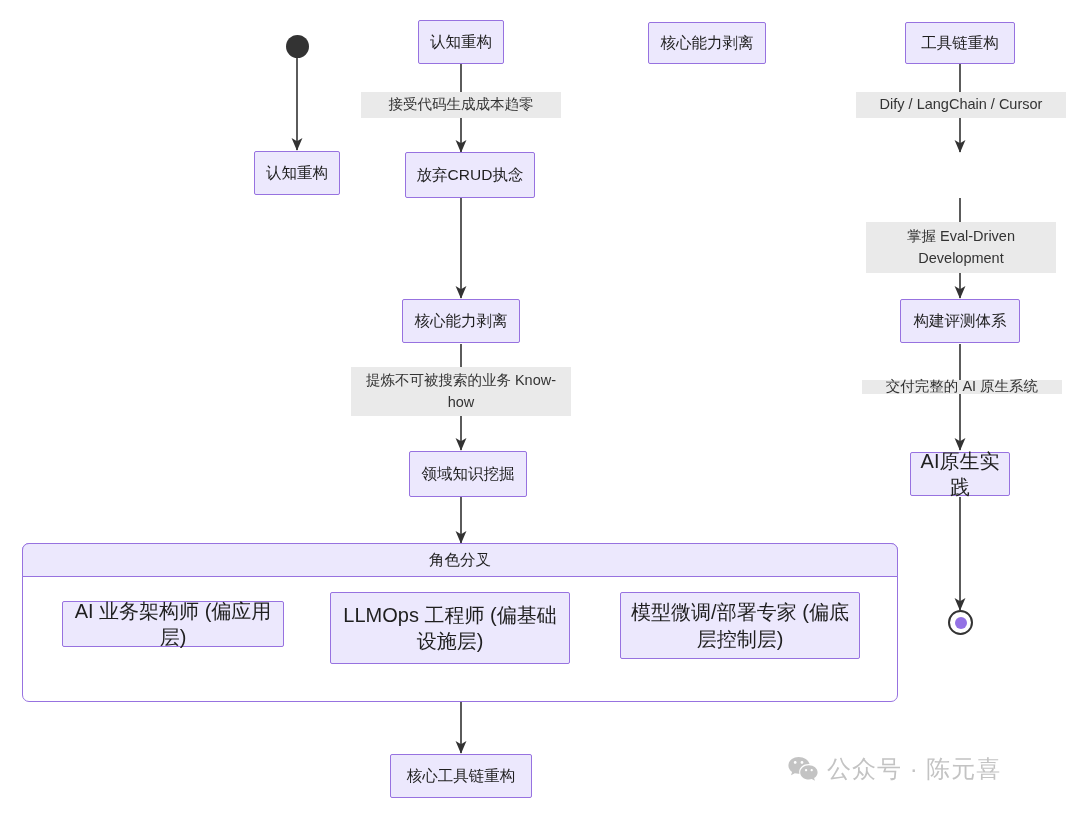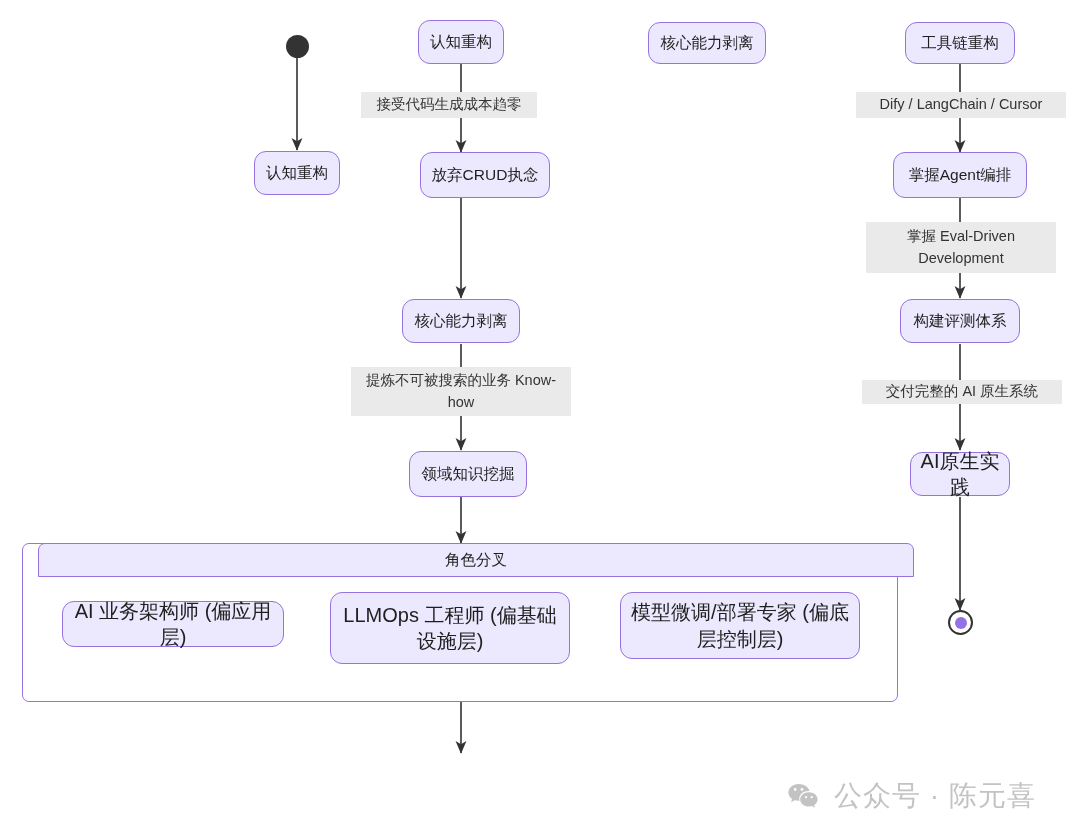--- a/index.html
+++ b/index.html
@@ -24,21 +24,21 @@
     top: 0;
     width: 1080px;
     height: 815px;
     pointer-events: none;
   }
   .node {
     position: absolute;
     box-sizing: border-box;
     background: #ece8fd;
     border: 1.4px solid #9772e0;
-    border-radius: 12px;
+    border-radius: 2px;
     color: #1f1f1f;
     font-size: 15.5px;
     line-height: 1.32;
     display: flex;
     align-items: center;
     justify-content: center;
     text-align: center;
     padding: 4px 9px;
     white-space: pre-line;
   }
@@ -70,21 +70,20 @@
     position: absolute;
     box-sizing: border-box;
     background: #ece8fd;
     border: 1.4px solid #9772e0;
     border-radius: 7px 7px 0 0;
     display: flex;
     align-items: center;
     justify-content: center;
     font-size: 15.5px;
     color: #1f1f1f;
-    margin-left: 16px;
   }
   .start-dot {
     position: absolute;
     width: 23px;
     height: 23px;
     border-radius: 50%;
     background: #333333;
   }
   .end-dot {
     position: absolute;
@@ -102,26 +101,25 @@
     display: block;
     width: 12px;
     height: 12px;
     border-radius: 50%;
     background: #9472e5;
   }
   .watermark {
     position: absolute;
     display: flex;
     align-items: center;
-    gap: 16px;
+    gap: 9px;
     color: #c3c3c3;
-    font-size: 28px;
+    font-size: 24px;
     letter-spacing: 1px;
     user-select: none;
-    margin-top: 24px;
   }
   .watermark svg { display: block; }
 </style>
 </head>
 <body>
 
 <div id="canvas">
 
   <svg id="edges" viewBox="0 0 1080 815">
     <defs>
@@ -156,55 +154,55 @@
   <div class="start-dot" style="left:286px; top:35px;"></div>
 
   <div class="end-dot" style="left:948px; top:610px;">
     <i></i>
   </div>
 
   <div class="node" style="left:254px; top:151px; width:86px; height:44px;">认知重构</div>
 
   <div class="node" style="left:418px; top:20px; width:86px; height:44px;">认知重构</div>
 
-  <div class="node" style="left:420px; top:152px; width:130px; height:46px;">放弃CRUD执念</div>
+  <div class="node" style="left:405px; top:152px; width:130px; height:46px;">放弃CRUD执念</div>
 
   <div class="node" style="left:648px; top:22px; width:118px; height:42px;">核心能力剥离</div>
 
   <div class="node" style="left:402px; top:299px; width:118px; height:44px;">核心能力剥离</div>
 
   <div class="node" style="left:402px; top:451px; width:118px; height:46px;margin-left:7px;">领域知识挖掘</div>
 
   <div class="node" style="left:905px; top:22px; width:110px; height:42px;">工具链重构</div>
 
-  <div class="node" style="left:893px; top:152px; width:134px; height:46px;">掌握Agent编排</div>
 
   <div class="node" style="left:900px; top:299px; width:120px; height:44px;">构建评测体系</div>
 
   <div class="node small" style="left:910px; top:452px; width:100px; height:44px;">AI原生实践</div>
 
+  <div class="node" style="left:390px; top:754px; width:142px; height:44px;">核心工具链重构</div>
 
   <div class="subgraph" style="left:22px; top:543px; width:876px; height:159px;"></div>
   <div class="subgraph-title" style="left:22px; top:543px; width:876px; height:34px;">角色分叉</div>
 
   <div class="node small" style="left:62px; top:601px; width:222px; height:46px;">AI 业务架构师 (偏应用层)</div>
 
   <div class="node small" style="left:330px; top:592px; width:240px; height:72px;">LLMOps 工程师 (偏基础设施层)</div>
 
   <div class="node small" style="left:620px; top:592px; width:240px; height:67px;">模型微调/部署专家 (偏底层控制层)</div>
 
-  <div class="edge-label" style="left:361px; top:92px; width:176px; height:26px;">接受代码生成成本趋零</div>
+  <div class="edge-label" style="left:361px; top:92px; width:200px; height:26px;">接受代码生成成本趋零</div>
 
   <div class="edge-label" style="left:351px; top:367px; width:220px; height:49px;">提炼不可被搜索的业务 Know-how</div>
 
   <div class="edge-label" style="left:856px; top:92px; width:210px; height:26px;">Dify / LangChain / Cursor</div>
 
   <div class="edge-label" style="left:866px; top:222px; width:190px; height:51px;">掌握 Eval-Driven Development</div>
 
-  <div class="edge-label" style="left:862px; top:380px; width:200px; height:24px;">交付完整的 AI 原生系统</div>
+  <div class="edge-label" style="left:862px; top:380px; width:200px; height:14px;">交付完整的 AI 原生系统</div>
 
   <div class="watermark" style="left:788px; top:753px;">
     <span>
       <svg width="30" height="26" viewBox="0 0 30 26" fill="#c3c3c3">
         <path d="M10.6,1C4.9,1,0.4,4.8,0.4,9.5c0,2.6,1.4,4.9,3.7,6.5L3,19.3l3.8-2
                  c1.2,0.3,2.5,0.5,3.8,0.5c0.3,0,0.6,0,0.9,0c-0.2-0.6-0.3-1.3-0.3-2
                  c0-4.3,4.2-7.8,9.4-7.8c0.3,0,0.6,0,0.9,0C20.6,4,16.1,1,10.6,1z
                  M7.2,7.8C6.4,7.8,5.8,7.2,5.8,6.4C5.8,5.7,6.4,5,7.2,5
                  c0.8,0,1.4,0.6,1.4,1.4C8.6,7.2,8,7.8,7.2,7.8z
                  M14,7.8c-0.8,0-1.4-0.6-1.4-1.4c0-0.8,0.6-1.4,1.4-1.4

